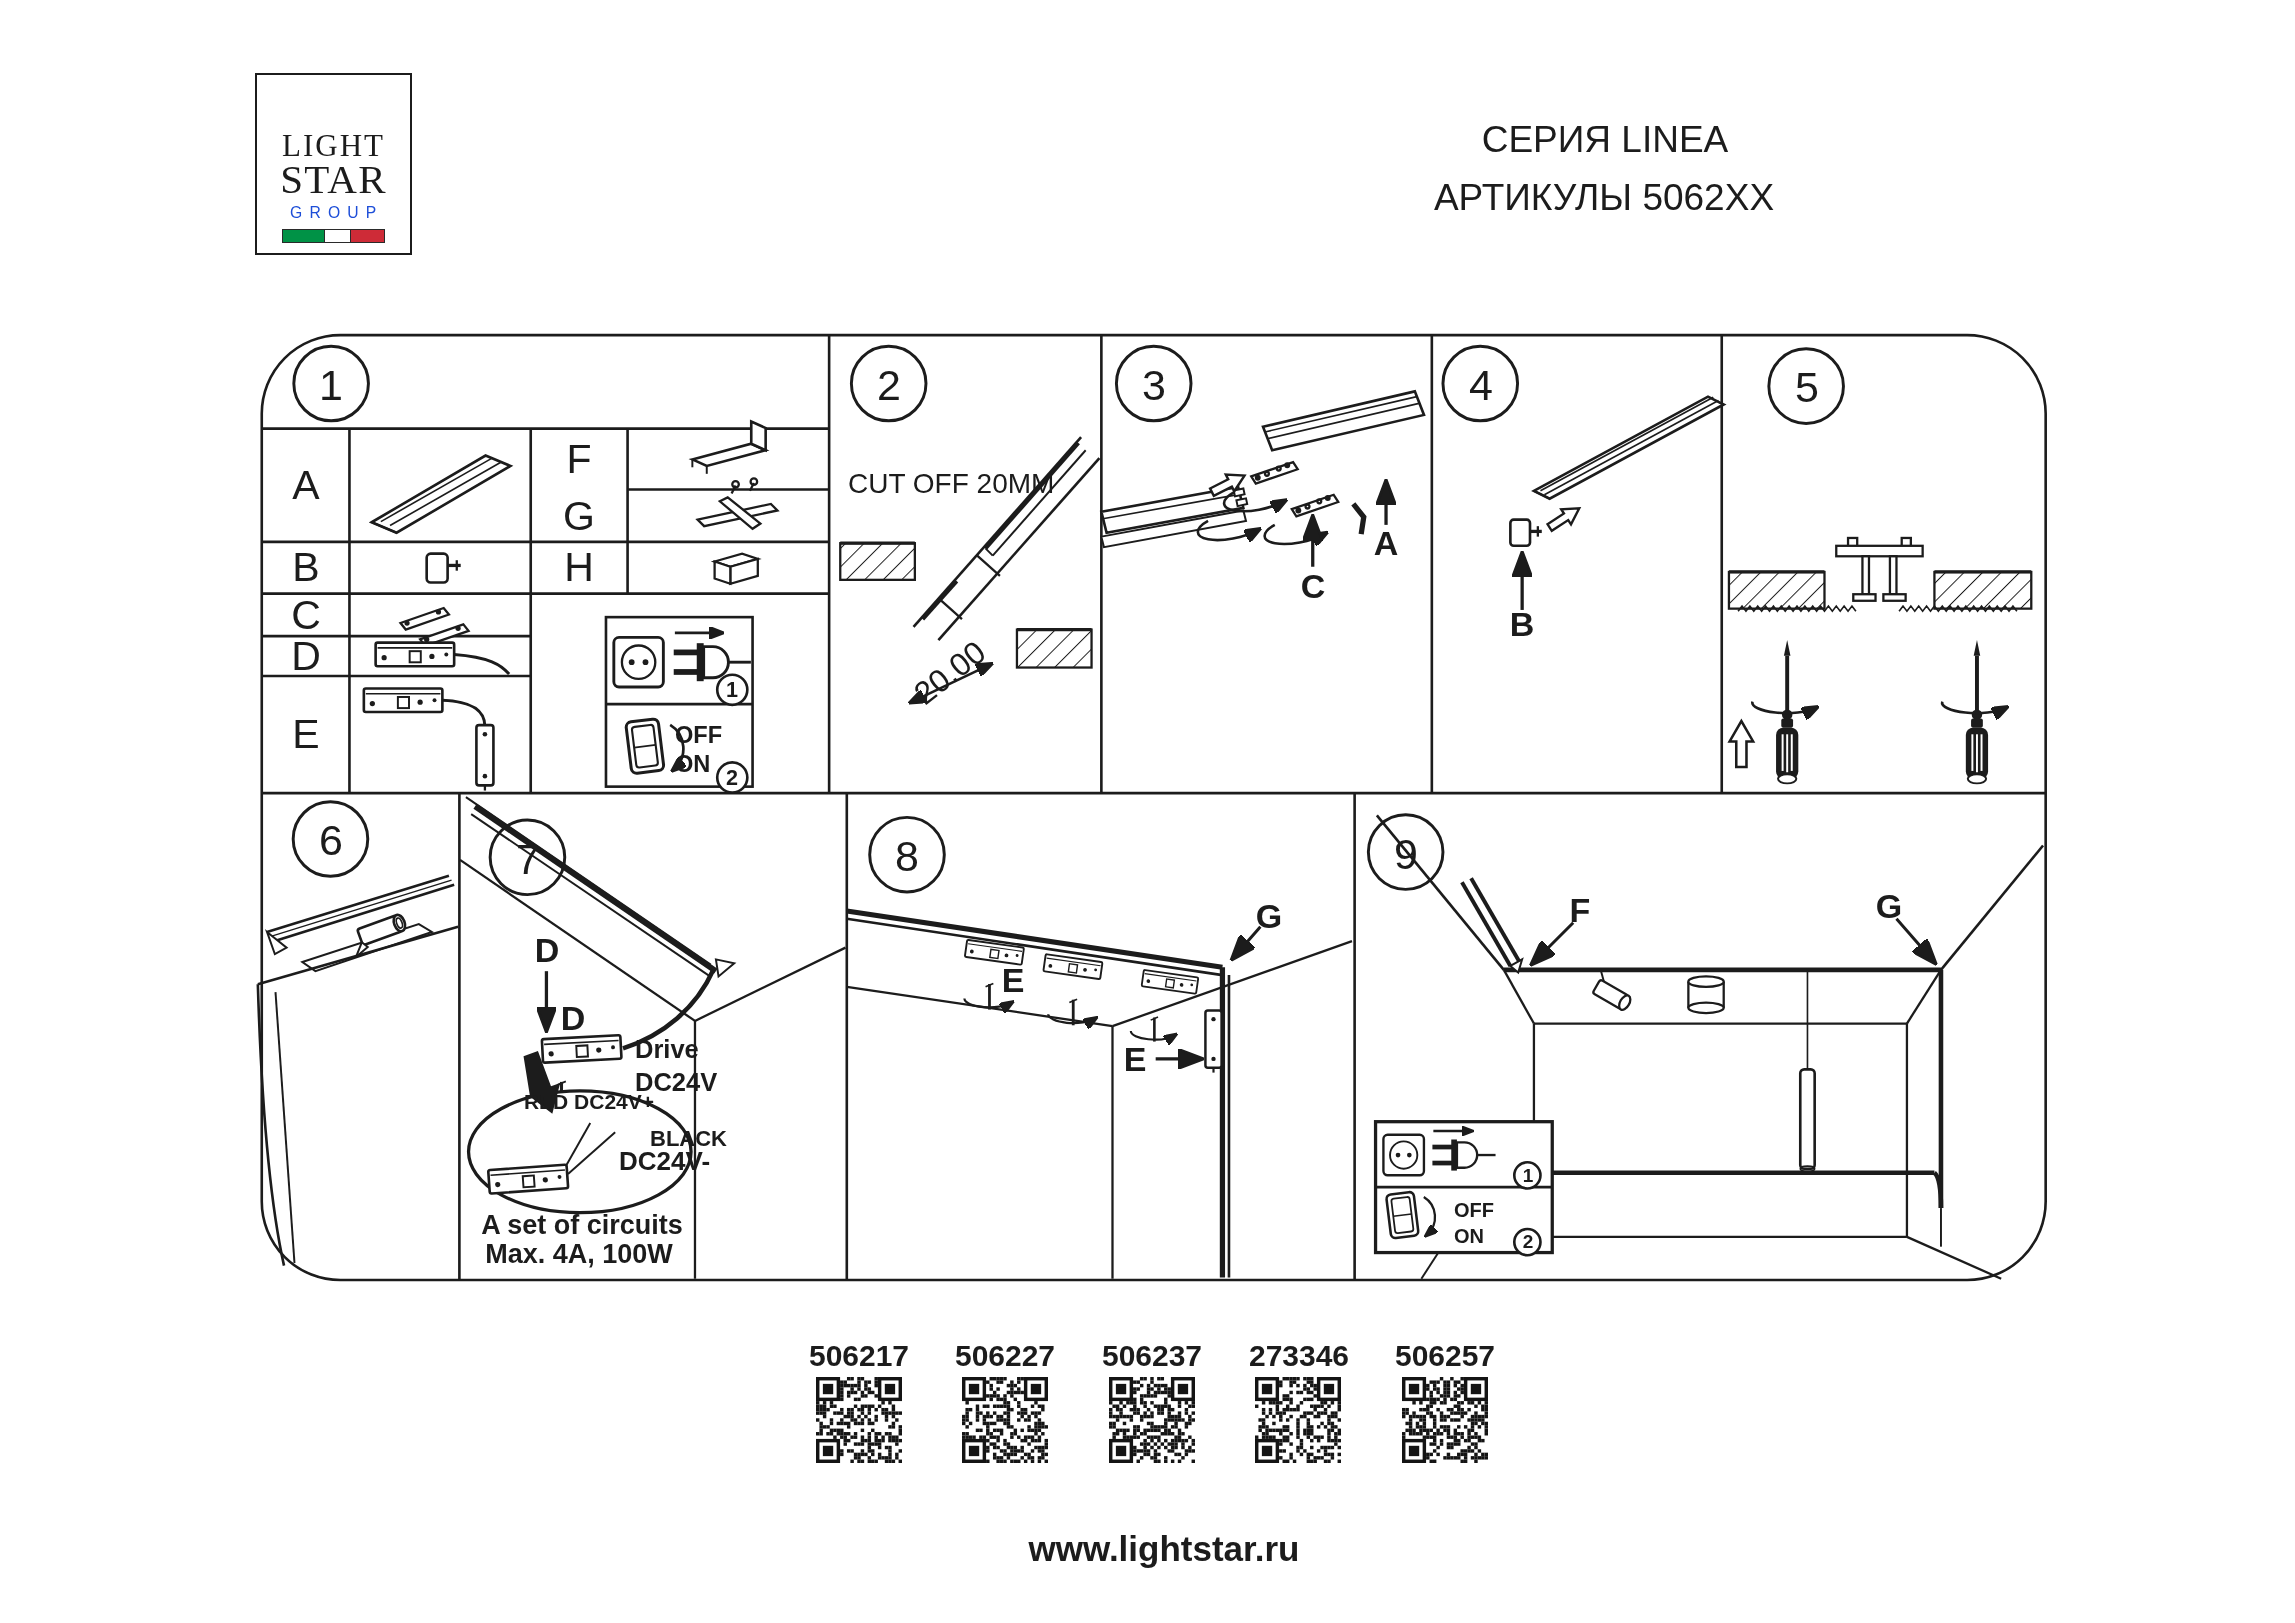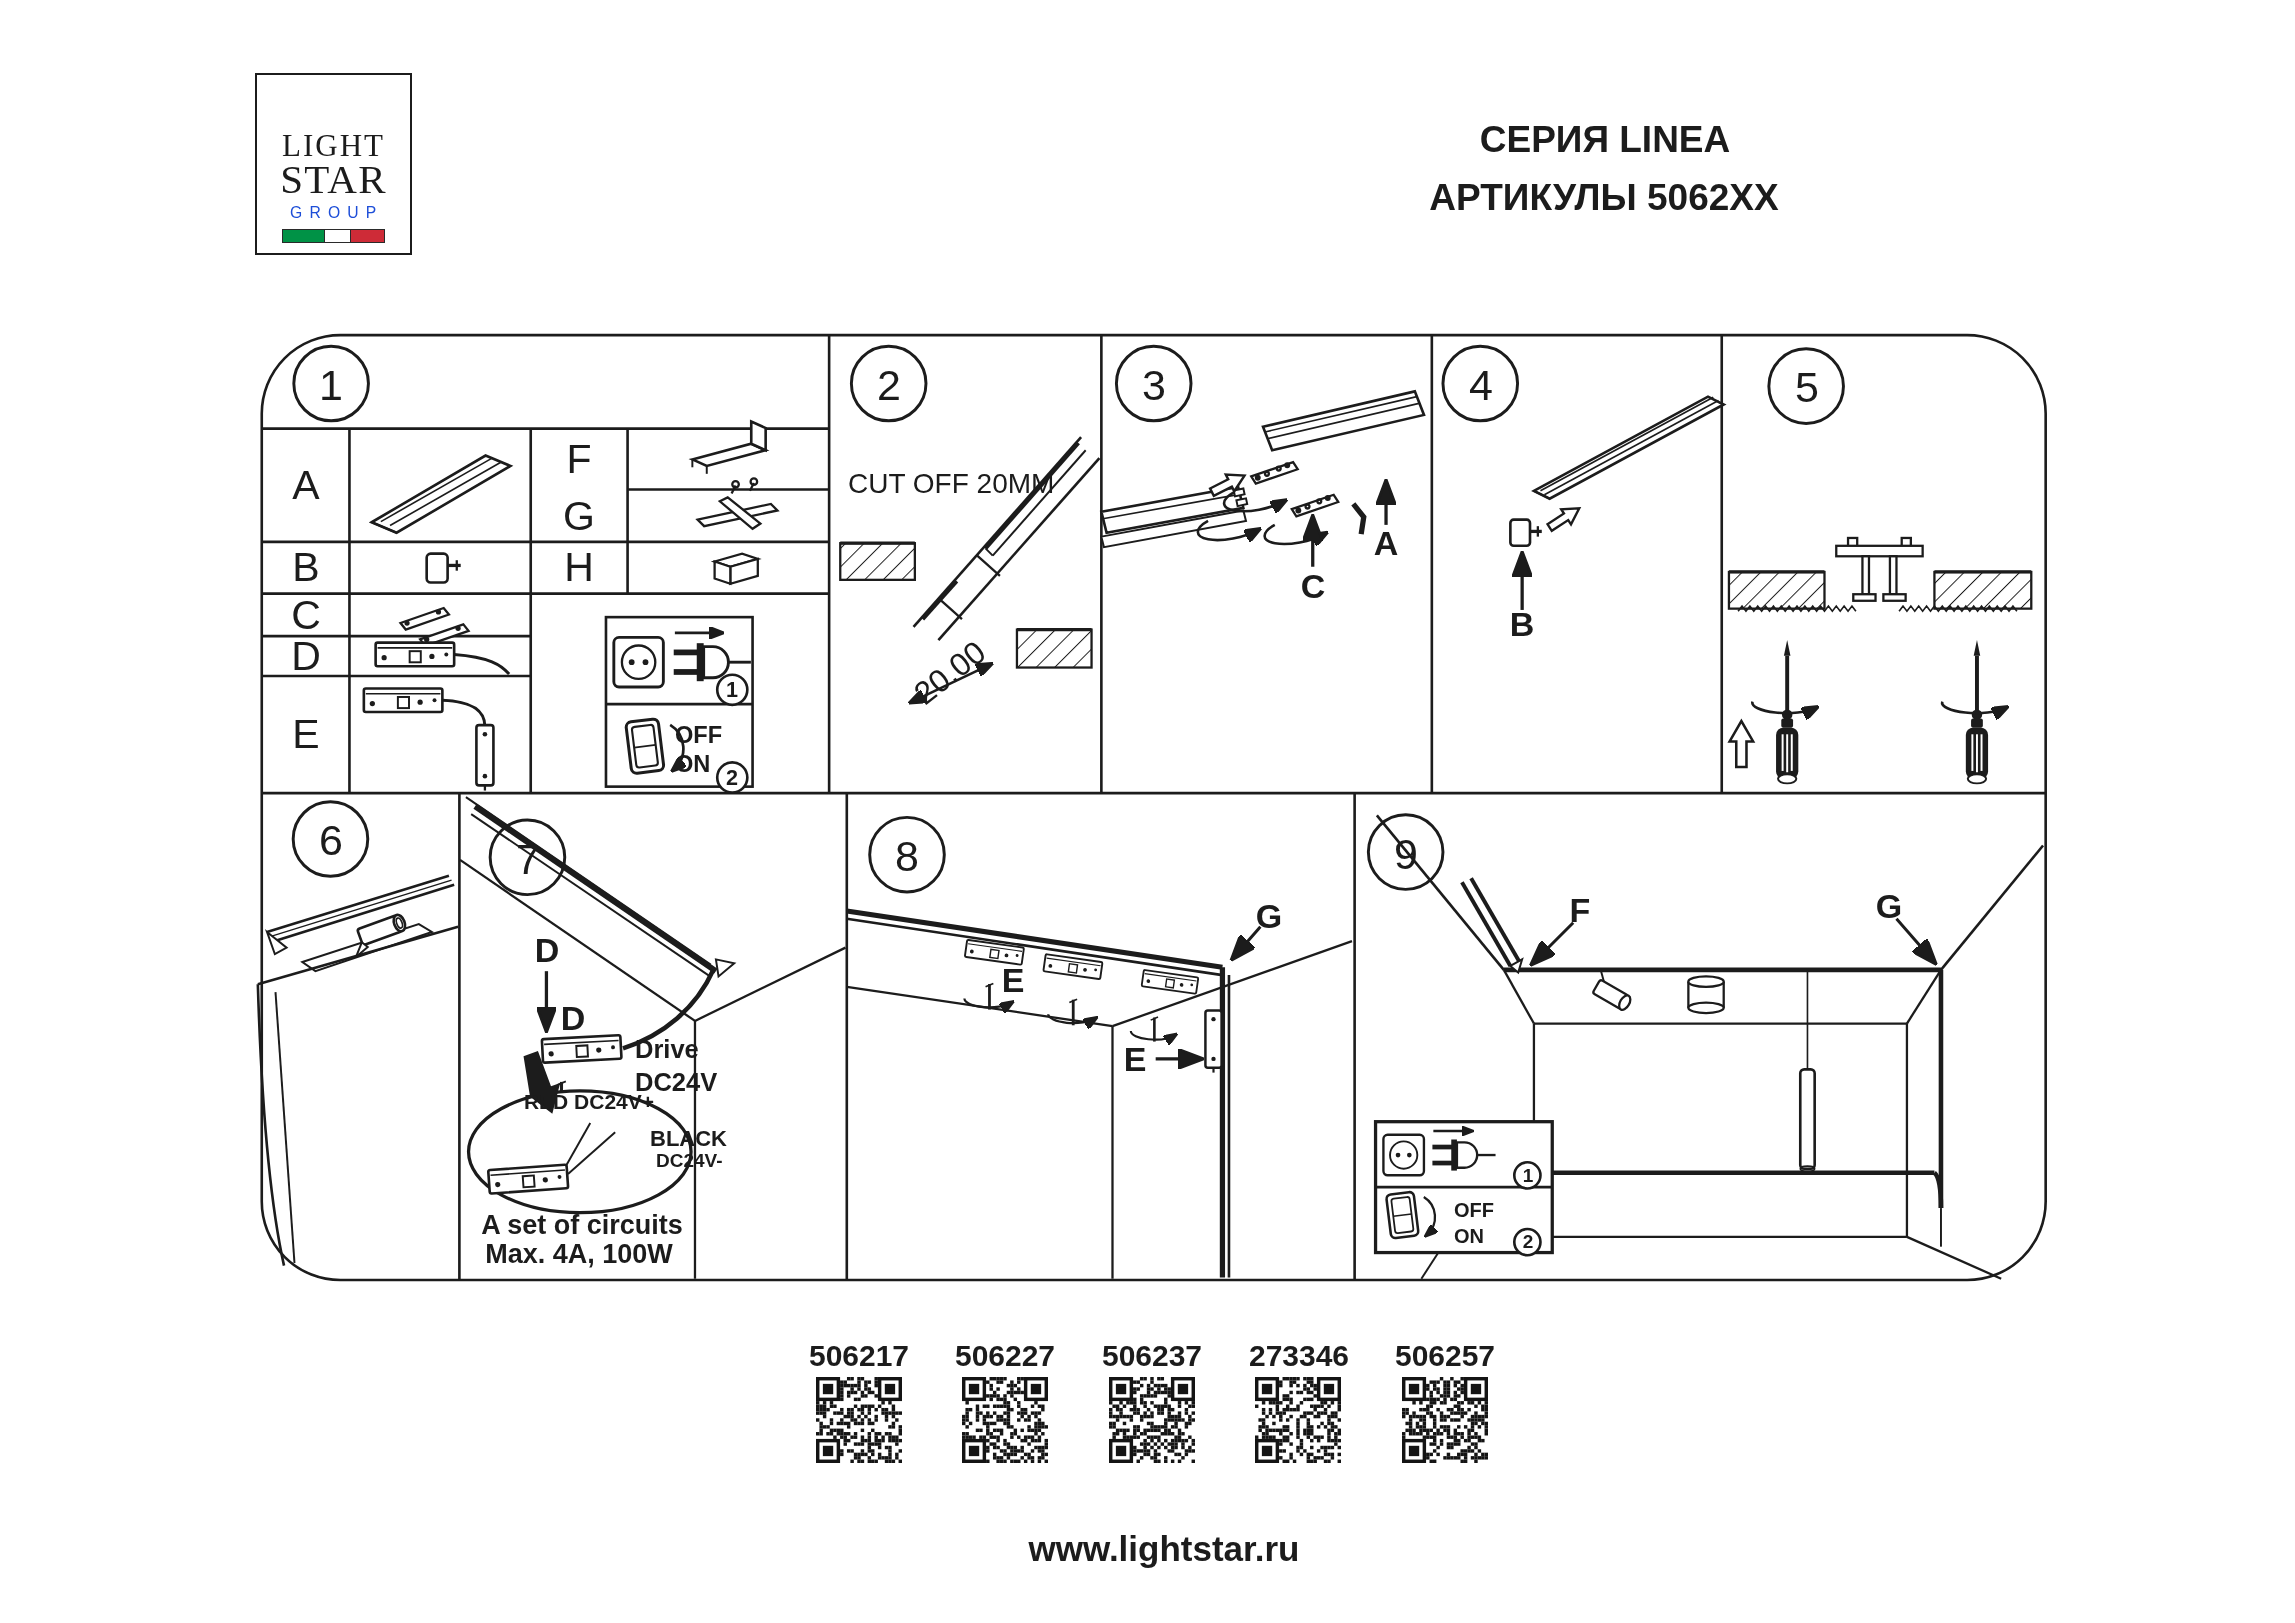--- a/index.html
+++ b/index.html
@@ -13,21 +13,21 @@
             border:2.6px solid #1c1c1c;display:flex;flex-direction:column;
             justify-content:flex-end;align-items:center;padding-bottom:10.5px;box-sizing:border-box;}
   .logo-light{font-family:"Liberation Serif",serif;font-size:31px;letter-spacing:2px;line-height:0.92;}
   .logo-star{font-family:"Liberation Serif",serif;font-size:41px;letter-spacing:1.3px;line-height:0.95;}
   .logo-group{font-size:15.7px;letter-spacing:7.2px;margin:5.2px 0 6.5px 6.5px;color:#1d4ed8;}
   .flag{width:103px;height:13.7px;display:flex;border:1.3px solid #2a2a2a;box-sizing:border-box;}
   .flag .g{flex:5;background:#009246;}
   .flag .w{flex:3;background:#ffffff;border-left:1.3px solid #2a2a2a;border-right:1.3px solid #2a2a2a;}
   .flag .r{flex:4;background:#ce2b37;}
   .title{font-size:44px;font-weight:700;letter-spacing:-0.7px;}
-  .hdr-right{font-size:37px;font-weight:700;}
+  .hdr-right{font-size:37px;font-weight:400;}
   .pnum{font-size:43px;font-weight:500;}
   .tletter{font-size:41px;}
   .plabel{font-size:34px;font-weight:700;}
   .step-num{font-size:21.6px;font-weight:700;}
   .qr-wrap{position:absolute;top:1377px;width:86px;height:86px;}
   .art-code{position:absolute;top:1356px;transform:translate(-50%,-50%);font-size:30px;font-weight:700;}
   .rot{transform:translate(-50%,-50%) rotate(-38deg);}
 </style>
 </head>
 <body>
@@ -427,21 +427,21 @@
   <div class="lbl plabel" style="left:1386px;top:543px;">A</div>
   <div class="lbl plabel" style="left:1313px;top:586px;">C</div>
   <div class="lbl plabel" style="left:1522px;top:624px;">B</div>
 
   <div class="lbl plabel" style="left:547px;top:950px;">D</div>
   <div class="lbl plabel" style="left:573px;top:1018px;">D</div>
   <div class="ll b" style="left:635px;top:1049px;font-size:25.5px;">Drive</div>
   <div class="ll b" style="left:635px;top:1082px;font-size:25.5px;">DC24V</div>
   <div class="lbl b" style="left:589px;top:1102px;font-size:21px;">RED DC24V+</div>
   <div class="ll b" style="left:650px;top:1139px;font-size:22px;">BLACK</div>
-  <div class="ll b" style="left:619px;top:1161px;font-size:19px;margin-left:37px;">DC24V-</div>
+  <div class="ll b" style="left:619px;top:1161px;font-size:26px;">DC24V-</div>
   <div class="lbl b" style="left:582px;top:1225px;font-size:27px;">A set of circuits</div>
   <div class="lbl b" style="left:579px;top:1254px;font-size:27px;">Max. 4A, 100W</div>
 
   <div class="lbl plabel" style="left:1013px;top:980px;">E</div>
   <div class="lbl plabel" style="left:1135px;top:1059px;">E</div>
   <div class="lbl plabel" style="left:1269px;top:916px;">G</div>
 
   <div class="lbl plabel" style="left:1580px;top:910px;">F</div>
   <div class="lbl plabel" style="left:1889px;top:906px;">G</div>
   <div class="lbl step-num" style="left:1528px;top:1176px;font-size:19px;">1</div>

